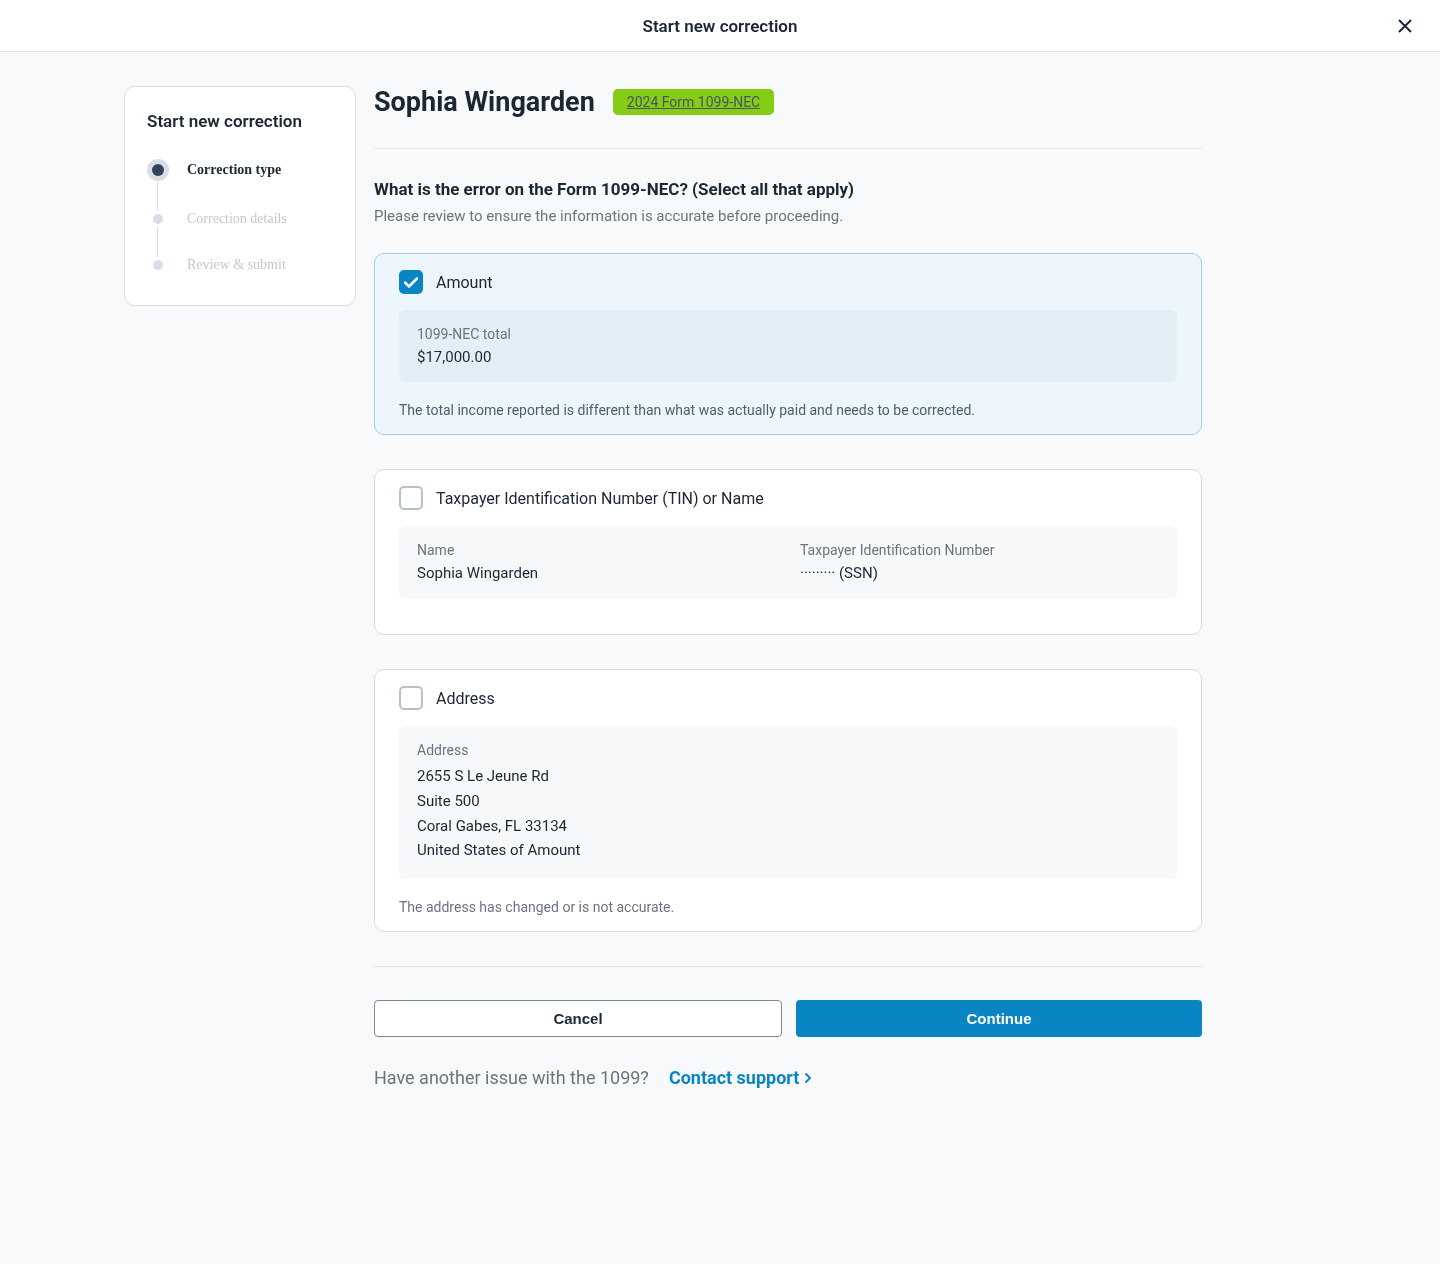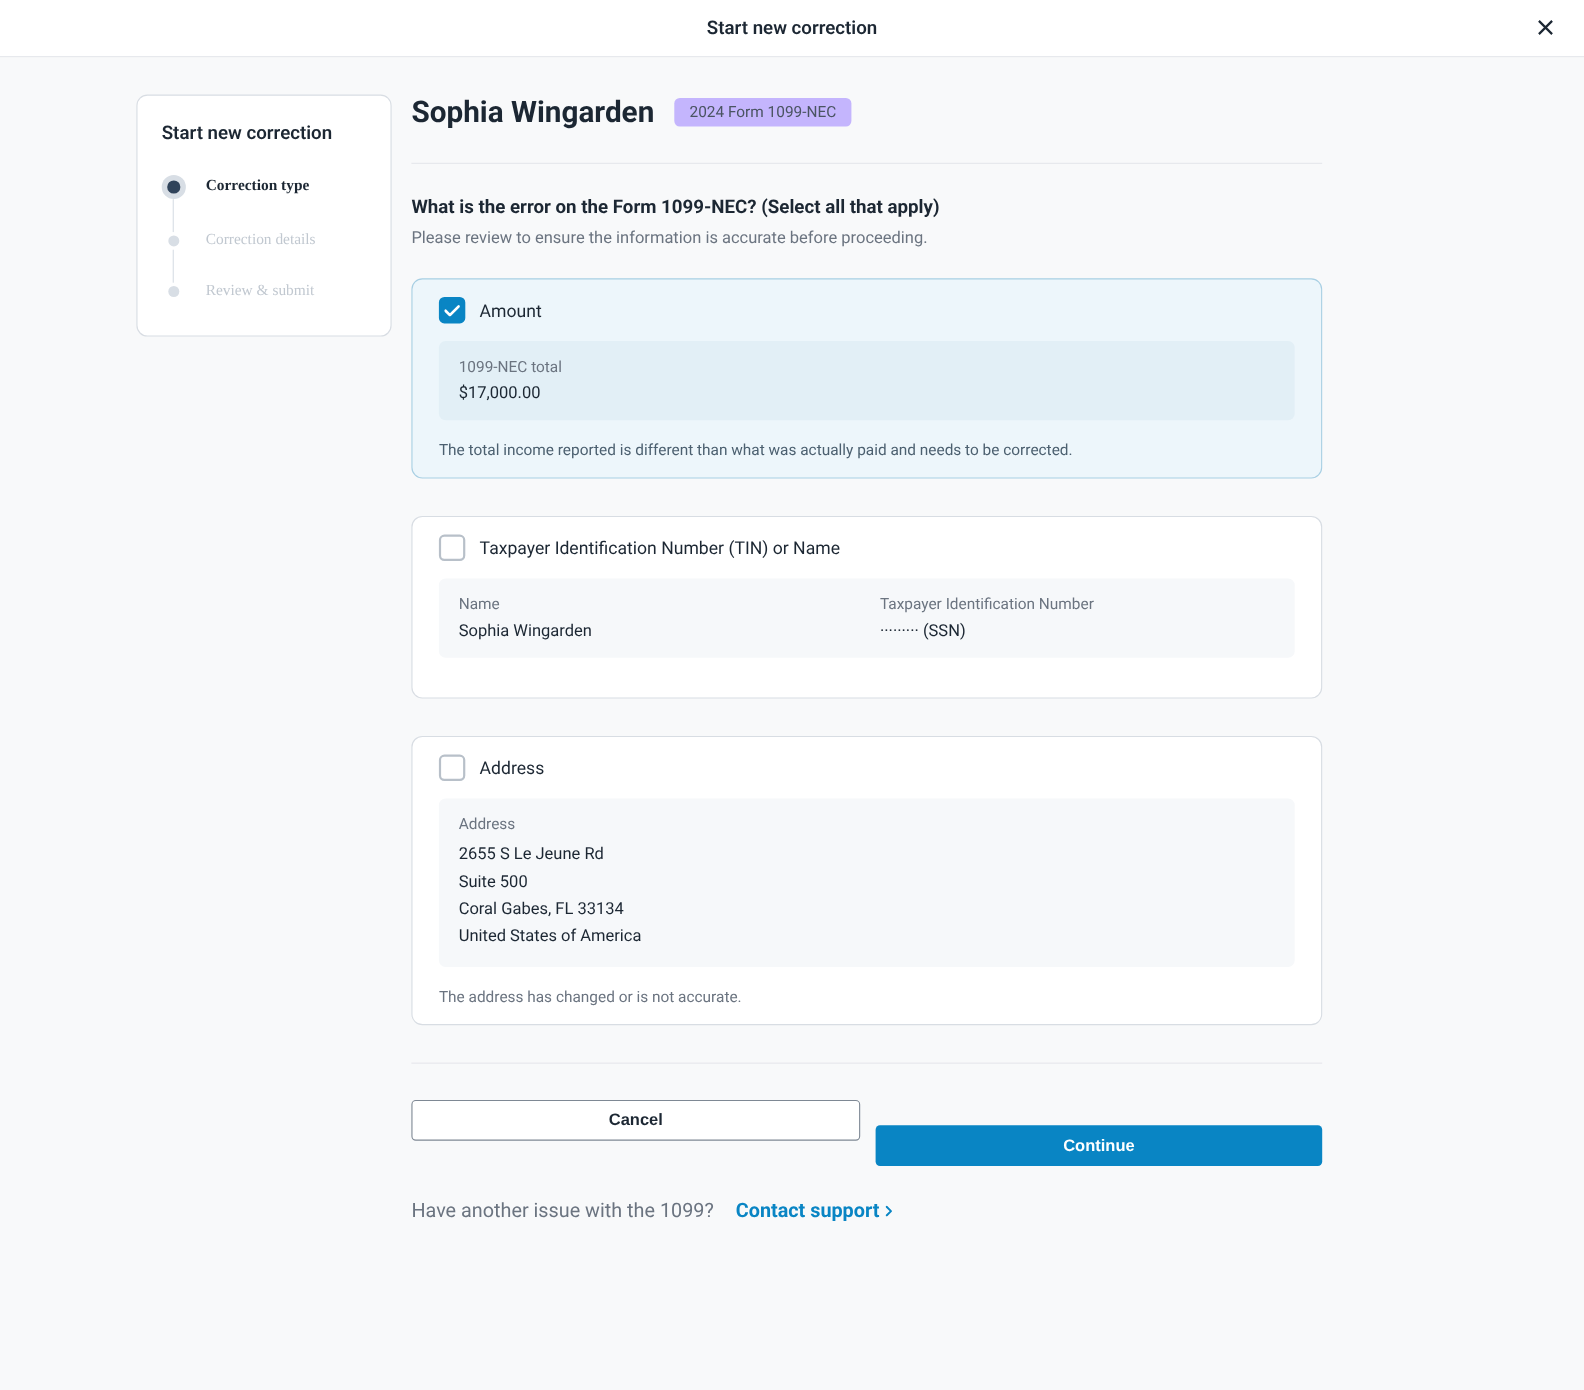--- a/index.html
+++ b/index.html
@@ -123,25 +123,26 @@
       align-items: center;
       gap: 18px;
       margin-bottom: 30px;
     }
     .person-name {
       font-size: 27px;
       font-weight: 700;
       color: #1c2733;
     }
     .form-badge {
-      background: #c4b5fd;
+      background: #84cc16;
       color: #4a5462;
       font-size: 14px;
       padding: 5px 14px;
       border-radius: 5px;
+      text-decoration: underline;
     }
     .divider {
       height: 1px;
       background: #e5e7eb;
       margin-bottom: 30px;
     }
     .question-title {
       font-size: 17px;
       font-weight: 700;
       color: #1c2733;
@@ -255,21 +256,20 @@
     }
     .btn-cancel {
       background: #ffffff;
       border: 1px solid #7e8894;
       color: #1c2733;
     }
     .btn-continue {
       background: #0985c4;
       border: none;
       color: #ffffff;
-      margin-top: 23px;
     }
     .support-row {
       display: flex;
       align-items: center;
       gap: 20px;
       font-size: 18px;
     }
     .support-text {
       color: #6b7480;
     }
@@ -371,21 +371,21 @@
     <div class="option-card">
       <div class="option-header">
         <div class="checkbox"></div>
         <span class="option-title">Address</span>
       </div>
       <div class="option-details">
         <div class="detail-label">Address</div>
         <div class="detail-value-line">2655 S Le Jeune Rd</div>
         <div class="detail-value-line">Suite 500</div>
         <div class="detail-value-line">Coral Gabes, FL 33134</div>
-        <div class="detail-value-line">United States of America</div>
+        <div class="detail-value-line">United States of Amount</div>
       </div>
       <p class="option-description">The address has changed or is not accurate.</p>
     </div>
 
     <div class="footer-divider"></div>
 
     <div class="button-row">
       <button class="btn btn-cancel">Cancel</button>
       <button class="btn btn-continue">Continue</button>
     </div>

